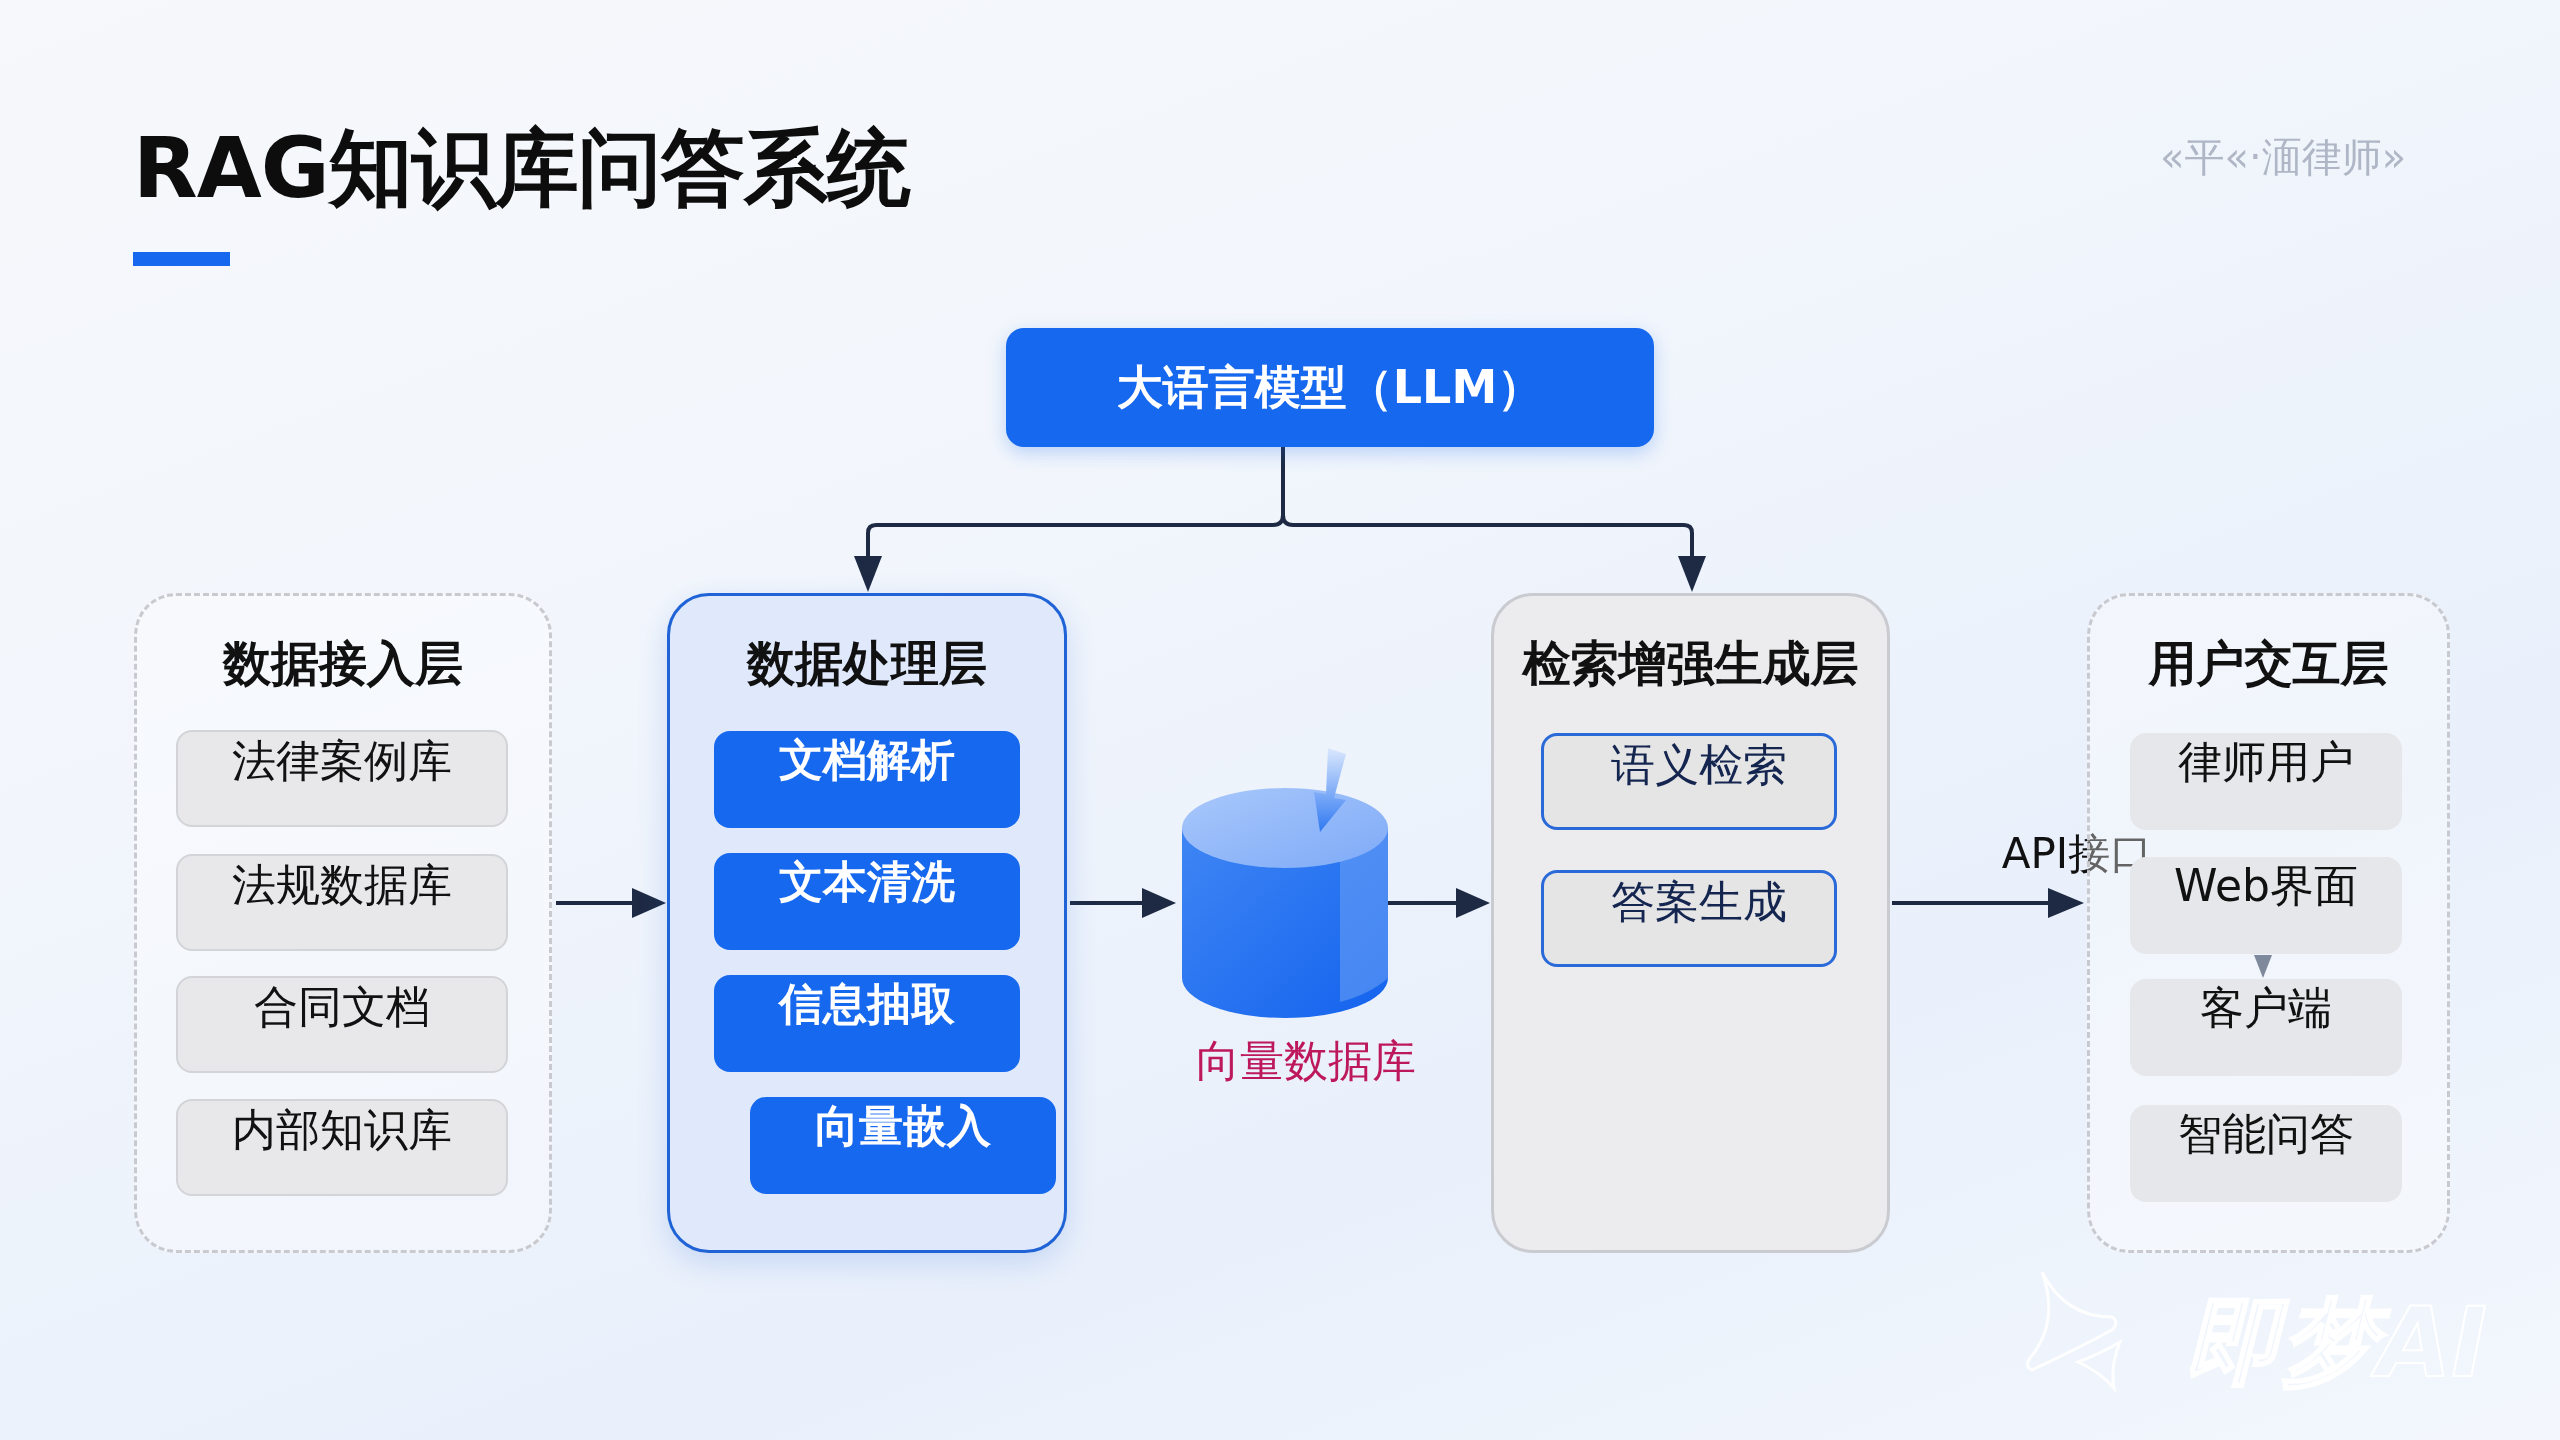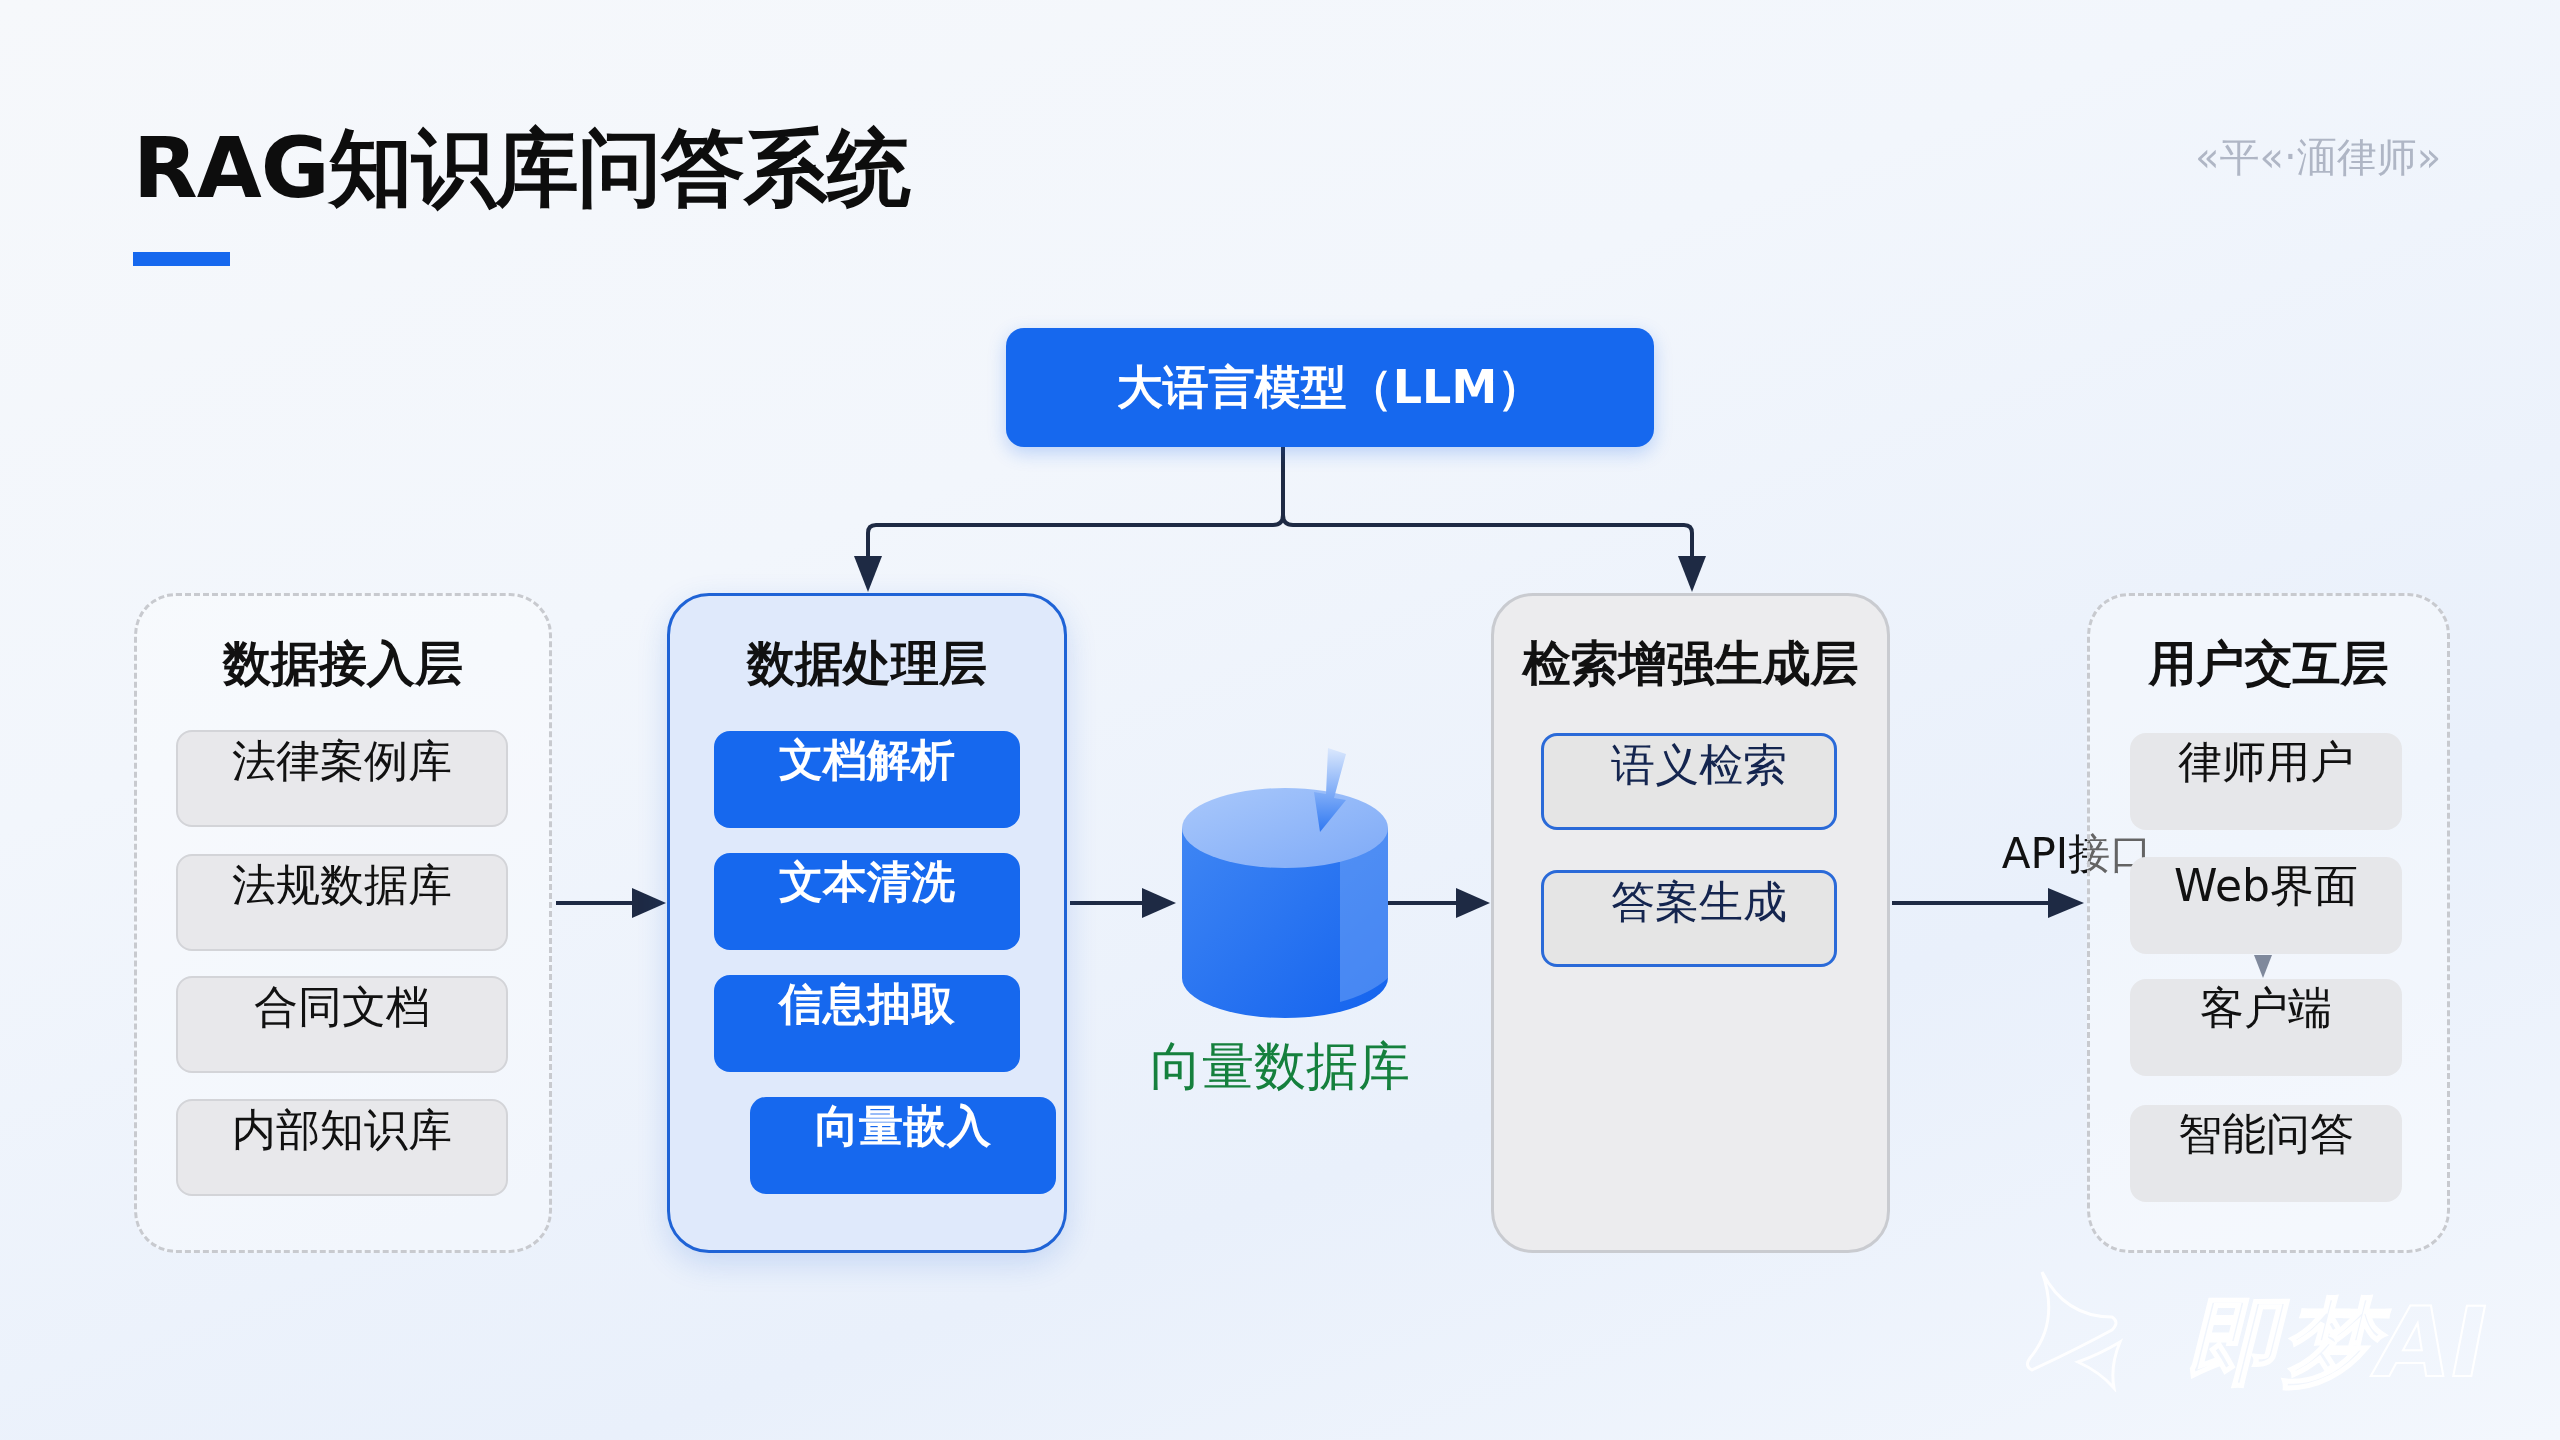--- a/index.html
+++ b/index.html
@@ -9,21 +9,21 @@
     background: linear-gradient(160deg, #f6f8fb 0%, #f2f6fc 35%, #e9f0fb 70%, #f3f7fd 100%);
   }
   .abs { position: absolute; }
   .title {
     left: 133px; top: 112px; font-size: 84px; font-weight: bold; color: #0d0d0d;
     letter-spacing: -1px; white-space: nowrap;
   }
   .title-underline { left: 133px; top: 252px; width: 97px; height: 14px; background: #1668ee; }
   .wm-top {
     left: 2160px; top: 130px; font-size: 40px; color: #7b8499; opacity: 0.55;
-    white-space: nowrap; filter: blur(0.6px); margin-left: 35px;
+    white-space: nowrap; filter: blur(0.6px);
   }
   .llm-box {
     left: 1006px; top: 328px; width: 648px; height: 119px; border-radius: 18px;
     background: #1668ee; color: #fff; font-weight: bold; font-size: 46px;
     display: flex; align-items: center; justify-content: center;
     box-shadow: 0 6px 18px rgba(22,104,238,0.25);
   }
   .col {
     position: absolute; top: 593px; height: 660px; box-sizing: border-box; border-radius: 42px;
   }
@@ -35,21 +35,21 @@
     font-size: 48px; font-weight: bold; color: #111;
   }
   .item {
     position: absolute; height: 97px; border-radius: 16px; box-sizing: border-box;
     display: flex; align-items: flex-start; justify-content: center; font-size: 44px;
   }
   .item-gray { background: #e8e8eb; border: 2px solid #d3d4d8; color: #111; }
   .item-blue { background: #1668ee; color: #fff; font-weight: bold; }
   .item-light { background: #e5e5e5; border: 3px solid #2a6ad8; color: #14254f; padding-left: 20px; }
   .arrow-svg { position: absolute; left: 0; top: 0; width: 2560px; height: 1440px; pointer-events: none; }
-  .db-label { left: 1150px; top: 1032px; width: 266px; text-align: left; font-size: 52px; color: #15803d; }
+  .db-label { left: 1150px; top: 1032px; width: 266px; text-align: right; font-size: 44px; color: #be185d; }
   .api-label { left: 1987px; top: 826px; width: 180px; text-align: center; font-size: 42px; color: #111; }
   .wm-bottom {
     left: 2020px; top: 1262px; width: 520px; height: 130px;
   }
 </style>
 </head>
 <body>
 
 <div class="abs title">RAG知识库问答系统</div>
 <div class="abs title-underline"></div>

